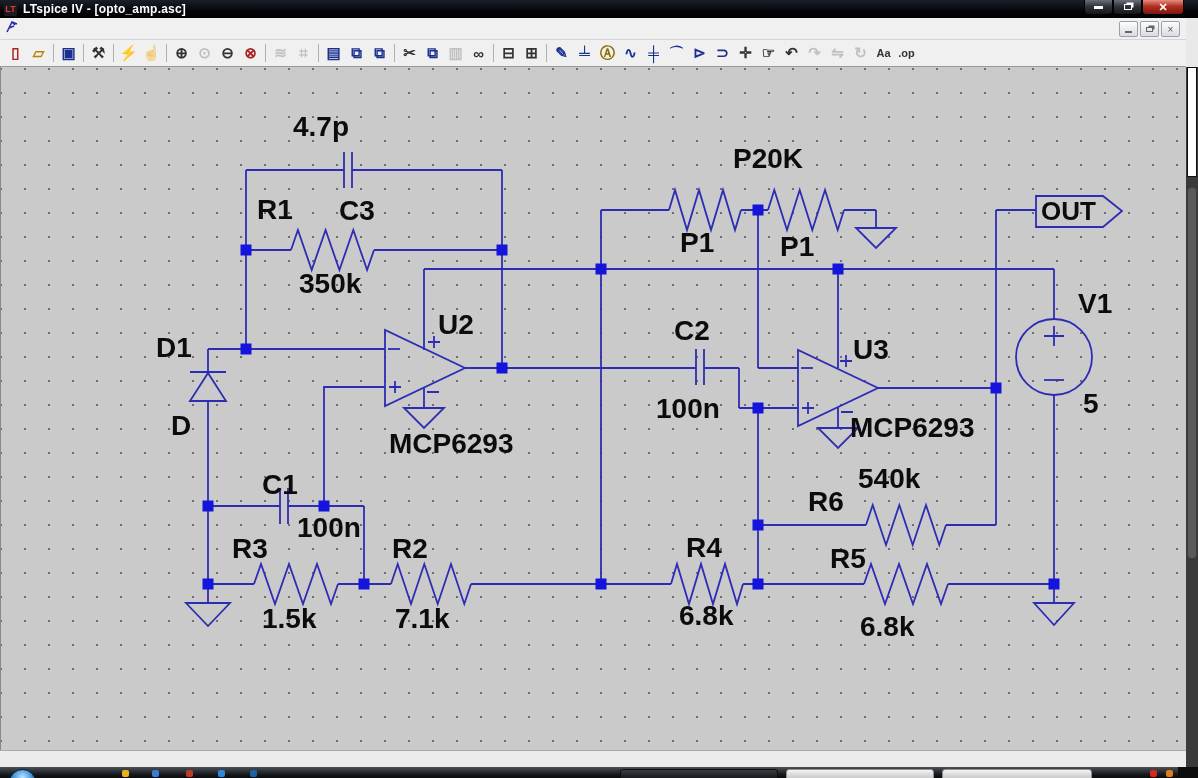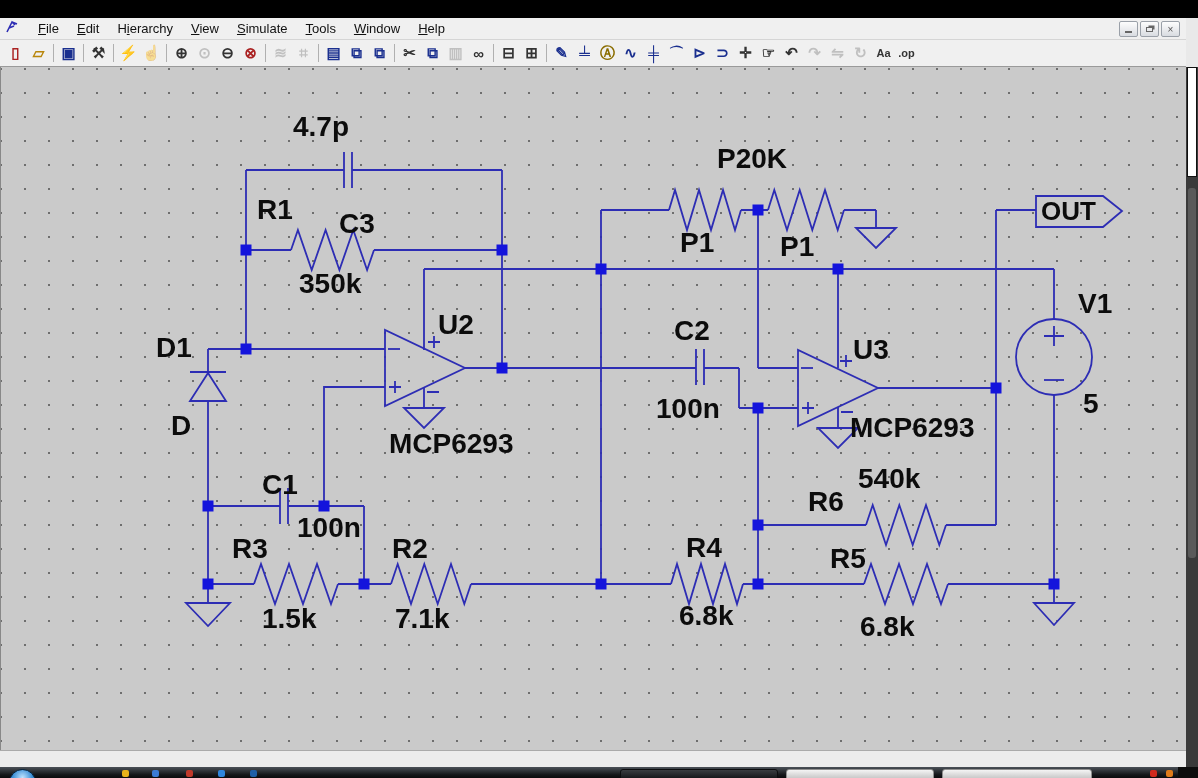--- a/index.html
+++ b/index.html
@@ -68,28 +68,42 @@
   .task-btn { position:absolute; top:2px; height:10px; border-radius:3px 3px 0 0; }
   .task-btn.dark { background:linear-gradient(#3a3d41,#17191c); border:1px solid #0c0d0f; }
   .task-btn.light { background:linear-gradient(#f4f4f4,#c9c9c9); border:1px solid #8f8f8f; }
   .tray-block { position:absolute; right:0; top:0; width:20px; height:11px; background:#0d0d0d; }
 </style>
 </head>
 <body>
 
 <div class="app">
 
+  <div class="titlebar">
+    <div class="app-icon">LT</div>
+    <div class="title-text">LTspice IV - [opto_amp.asc]</div>
+    <div class="win-buttons">
+      <div class="wbtn">
+          <div class="bar"></div>
+        </div>
+      <div class="wbtn">
+          <div class="restore"></div>
+        </div>
+      <div class="wbtn close">
+          <div class="x">✕</div>
+        </div>
+    </div>
+  </div>
 
   <div class="menubar">
     <span class="doc-icon">
       <svg width="16" height="16" viewBox="0 0 16 16">
           <path d="M2 13 L7 3 L10 6 M7 3 L12 5 M4 9 L9 7" stroke="#2d2db4" stroke-width="1.6" fill="none"></path>
         </svg>
     </span>
-    <span><span class="menu-item"><u>F</u>ile</span><span class="menu-item"><u>E</u>dit</span><span class="menu-item">H<u>i</u>erarchy</span><span class="menu-item"><u>V</u>iew</span><span class="menu-item"><u>S</u>imulate</span><span class="menu-item"><u>T</u>ools</span><span class="menu-item"><u>W</u>indow</span><span class="menu-item"><u>H</u>elp</span></span>
     <div class="mdi-buttons">
       <div class="mbtn">
           <div class="bar"></div>
         </div>
       <div class="mbtn">
           <div class="restore"></div>
         </div>
       <div class="mbtn">×</div>
     </div>
   </div>
@@ -275,23 +289,23 @@
         <rect x="317.5" y="500.5" width="11" height="11"></rect>
           <rect x="201.5" y="578.5" width="11" height="11"></rect>
         <rect x="357.5" y="578.5" width="11" height="11"></rect>
           <rect x="594.5" y="578.5" width="11" height="11"></rect>
         <rect x="1047.5" y="578.5" width="11" height="11"></rect>
       </g>
     </svg>
 
     <div class="lbl" style="left:292px;top:46px">4.7p</div>
     <div class="lbl" style="left:256px;top:129px">R1</div>
-    <div class="lbl" style="left:338px;top:143px">C3</div>
+    <div class="lbl" style="left:338px;top:130px">C3</div>
     <div class="lbl" style="left:298px;top:203px">350k</div>
-    <div class="lbl" style="left:716px;top:78px">P20K</div>
+    <div class="lbl" style="left:732px;top:78px">P20K</div>
     <div class="lbl" style="left:679px;top:162px">P1</div>
     <div class="lbl" style="left:779px;top:166px">P1</div>
     <div class="lbl flag" style="left:1040px;top:131px">OUT</div>
     <div class="lbl" style="left:155px;top:267px">D1</div>
     <div class="lbl" style="left:170px;top:345px">D</div>
     <div class="lbl" style="left:437px;top:244px">U2</div>
     <div class="lbl" style="left:388px;top:363px">MCP6293</div>
     <div class="lbl" style="left:261px;top:404px">C1</div>
     <div class="lbl" style="left:296px;top:447px">100n</div>
     <div class="lbl" style="left:231px;top:468px">R3</div>

